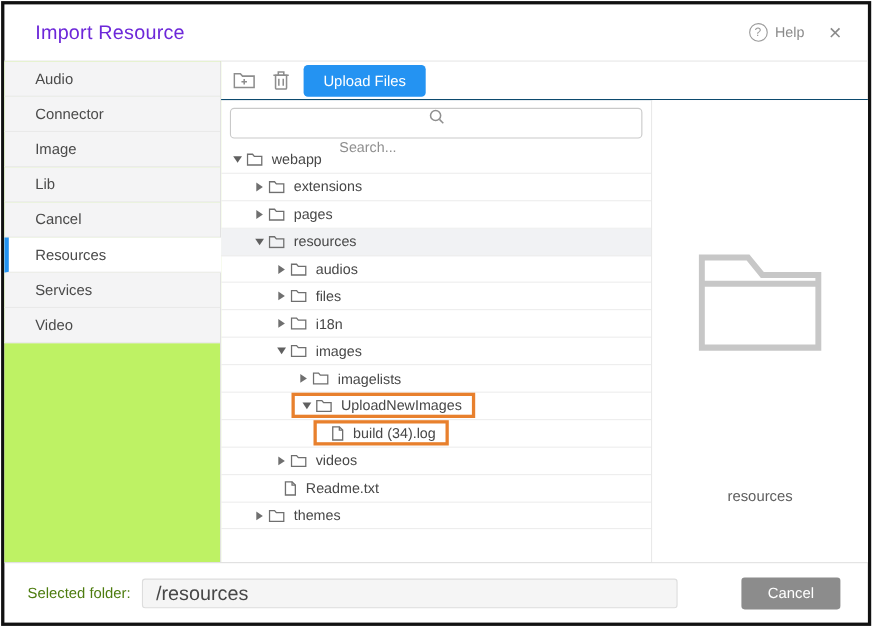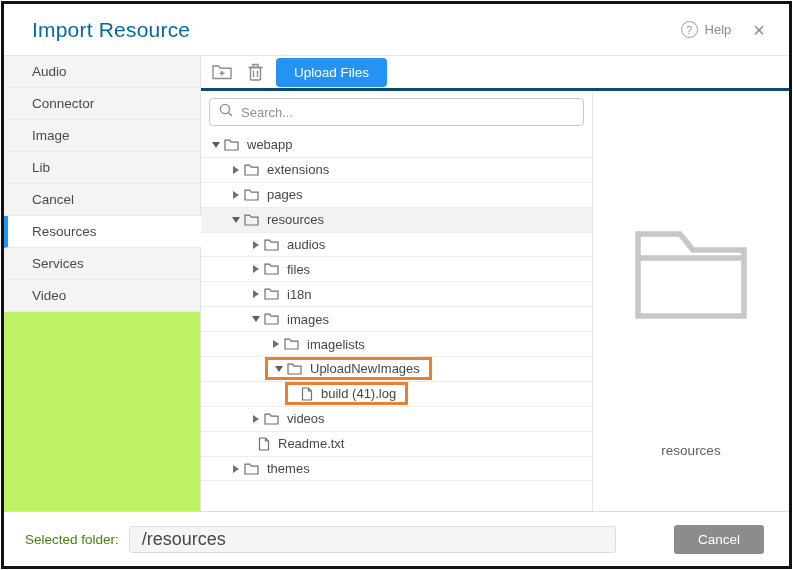--- a/index.html
+++ b/index.html
@@ -2,41 +2,41 @@
 <html style="--accent: #2493f2; --orange: #e8802d; --cancel: #8c8c8c;"><head>
 <meta charset="utf-8">
 <style>
   * { margin:0; padding:0; box-sizing:border-box; }
   html,body { width:793px; height:570px; background:#fff; font-family:"Liberation Sans", sans-serif; }
   .frame { position:absolute; left:1px; top:1px; width:791px; height:568px; border:3px solid #111; background:#fff; }
   .dialog { display:flex; flex-direction:column; height:100%; }
 
   
   .header { flex:none; height:52px; border-bottom:1px solid #e7e7e7; display:flex; align-items:center; padding:0 24px 0 28px; }
-  .title { font-size:21px; color:#0369a1; letter-spacing:.2px; }
+  .title { font-size:18px; color:#6d28d9; letter-spacing:.2px; }
   .header-right { margin-left:auto; display:flex; align-items:center; gap:22px; }
   .help { display:flex; align-items:center; gap:7px; color:#8a8a8a; font-size:13px; cursor:pointer; }
   .help-circle { width:17px; height:17px; border:1.4px solid #9a9a9a; border-radius:50%; display:flex; align-items:center; justify-content:center; font-size:11px; color:#9a9a9a; }
   .close { font-size:20px; color:#8a8a8a; cursor:pointer; line-height:1; }
 
   
   .bodyrow { flex:1; display:flex; min-height:0; }
   .sidebar { flex:none; width:197px; border-right:1px solid #e2e2e2; background:#bef264; }
   .side-item { height:32px; background:#f4f4f5; border-bottom:1px solid #e9e9e9; display:flex; align-items:center; padding-left:28px; font-size:13.5px; color:#4a4a4a; cursor:pointer; }
   .side-item.active { background:#fff; border-left:4px solid var(--accent); padding-left:24px; margin-right:-1px; }
 
   .main { flex:1; display:flex; flex-direction:column; min-width:0; }
-  .toolbar { flex:none; height:35px; display:flex; align-items:center; gap:9px; padding-left:9px; border-bottom:3px solid #0c4a6e; }
+  .toolbar { flex:none; height:35px; display:flex; align-items:center; gap:9px; padding-left:9px; border-bottom:1px solid #0c4a6e; }
   .icon-btn { width:24px; height:24px; display:flex; align-items:center; justify-content:center; cursor:pointer; }
   .upload-btn { height:29px; padding:0 18px; background:var(--accent); color:#fff; border:none; border-radius:4px; font-size:13.5px; font-family:inherit; cursor:pointer; }
 
   .content { flex:1; display:flex; min-height:0; }
   .tree-col { flex:none; width:392px; border-right:1px solid #e4e4e4; display:flex; flex-direction:column; }
   .search-wrap { flex:none; padding:7px 8px; }
-  .search-box { height:28px; border:1px solid #c9c9c9; border-radius:4px; display:flex; align-items:center; padding:0 9px; gap:8px; background:#fff; }
+  .search-box { height:28px; border:1px solid #c9c9c9; border-radius:4px; display:flex; align-items:center; padding:0 9px; gap:8px; background:#fff;flex-direction:column; }
   .search-box input { border:none; outline:none; flex:1; font-size:13px; font-family:inherit; color:#444; background:transparent; }
   .search-box input::placeholder { color:#8f8f8f; }
 
   .tree { flex:1; overflow:hidden; }
   .tree-row { height:24.9px; display:flex; align-items:center; border-bottom:1px solid #ededed; cursor:pointer; }
   .tree-row.sel { background:#f1f2f4; }
   .row-content { display:flex; align-items:center; height:100%; }
   .row-content.hl { height:auto; border:3px solid var(--orange); padding:1px 9px 1px 3px; margin-left:-3px; }
   .tw { width:16px; flex:none; display:flex; align-items:center; justify-content:center; }
   .tri-down { width:0; height:0; border-left:4.5px solid transparent; border-right:4.5px solid transparent; border-top:6px solid #606060; }
@@ -264,21 +264,21 @@
                 </div>
                 <div class="tree-row" style="padding-left: 87px;">
                   <span class="row-content hl">
                     <span class="spacer10"></span>
                     <span class="ticon">
                       <svg width="12" height="14" viewBox="0 0 12 14" fill="none" stroke="#6f6f6f" stroke-width="1.2">
                         <path d="M1.5 13 V1 h6 l3 3 v9 Z"></path>
                         <path d="M7.5 1 v3 h3"></path>
                       </svg>
                     </span>
-                    <span class="tlabel">build (41).log</span>
+                    <span class="tlabel">build (34).log</span>
                   </span>
                 </div>
                 <div class="tree-row" style="padding-left: 47px;">
                   <span class="row-content">
                     <span class="tw">
                       <span class="tri-right"></span>
                     </span>
                     <span class="ticon">
                       <svg width="15" height="12" viewBox="0 0 15 12" fill="none" stroke="#6f6f6f" stroke-width="1.2">
                         <path d="M1 11 V1.2 h4.6 l1.6 1.9 H14 V11 Z"></path>

